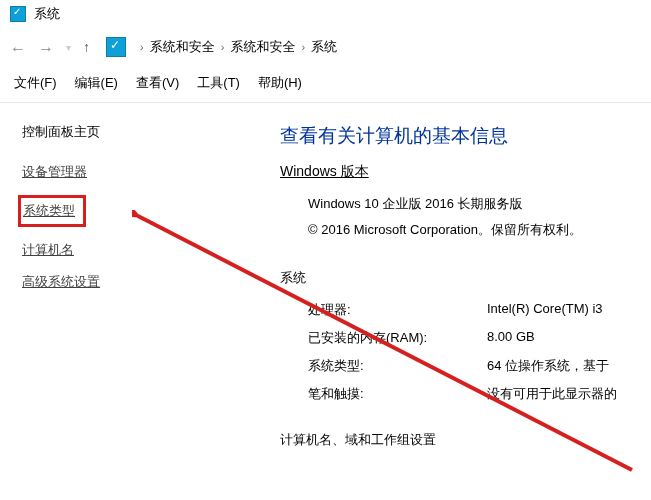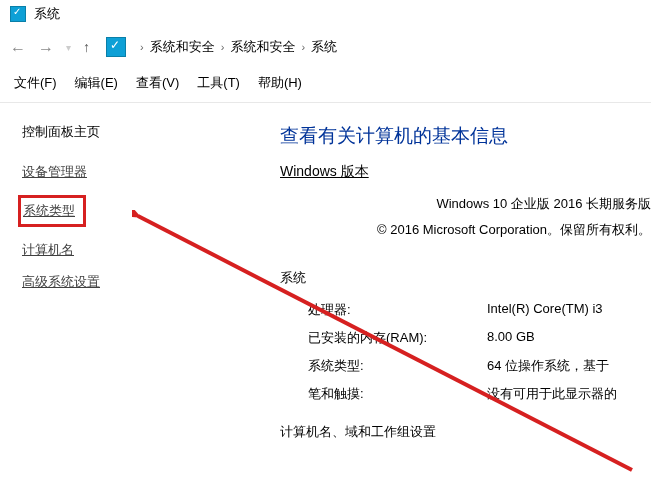--- a/index.html
+++ b/index.html
@@ -132,41 +132,40 @@
       color: #000;
       margin-bottom: 14px;
       text-decoration: underline;
     }
     .indent {
       padding-left: 28px;
     }
     .info-line {
       margin-bottom: 8px;
       font-size: 13px;
-      text-align: right;
     }
     .section-title {
       margin-top: 30px;
       margin-bottom: 14px;
       font-size: 13px;
     }
     .prop-row {
       display: flex;
       margin-bottom: 10px;
       font-size: 13px;
     }
     .prop-label {
       width: 160px;
     }
     .prop-value {
       flex: 1;
       margin-left: 19px;
     }
     .footer-section {
-      margin-top: 20px;
+      margin-top: 28px;
       font-size: 13px;
     }
     .annotation-arrow {
       position: absolute;
       left: 132px;
       top: 210px;
       pointer-events: none;
     }
   </style>
 </head>

